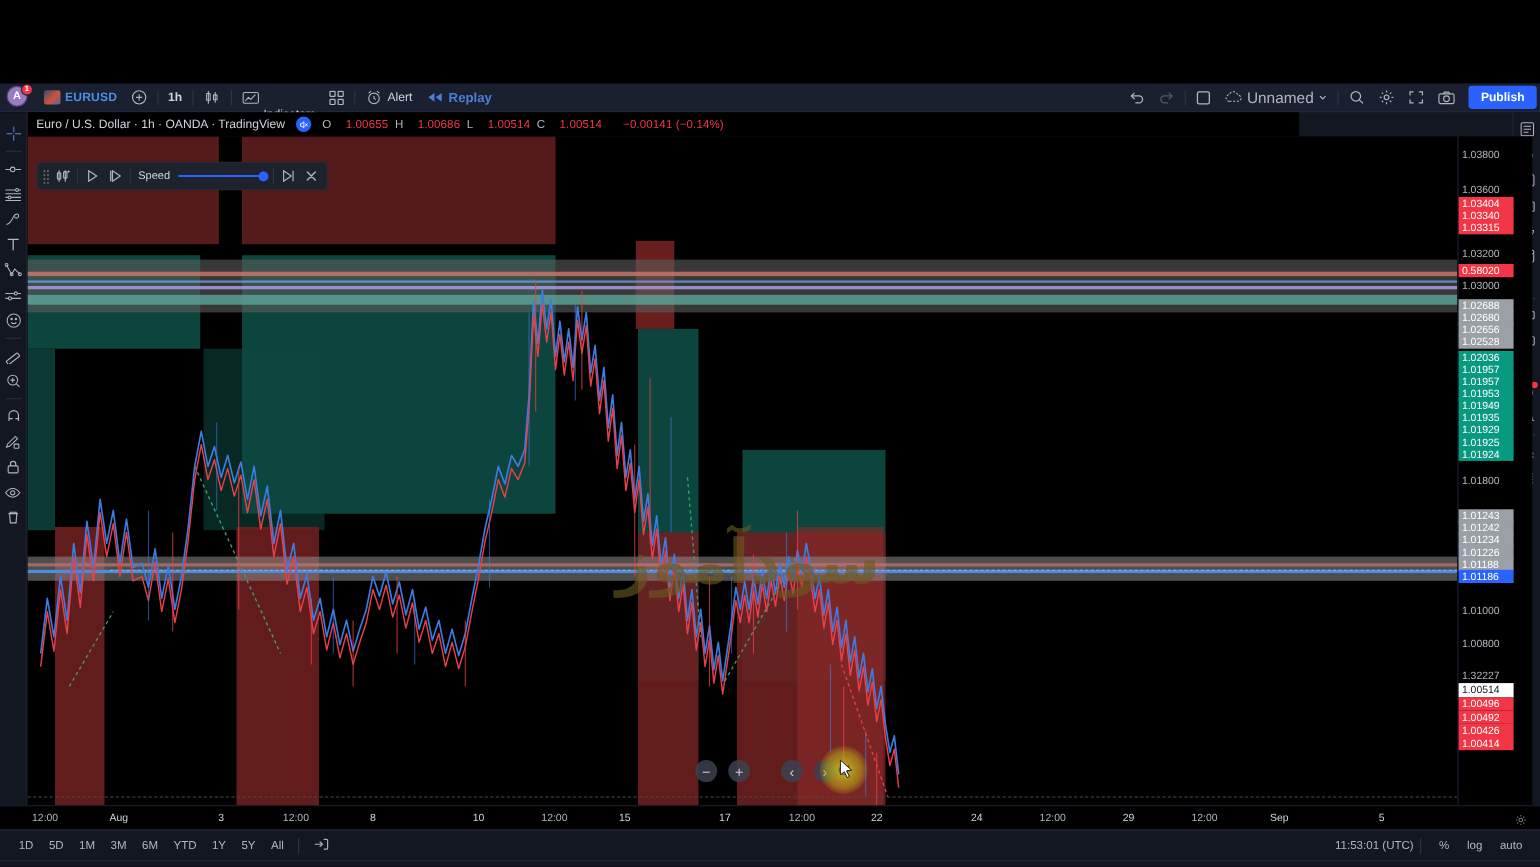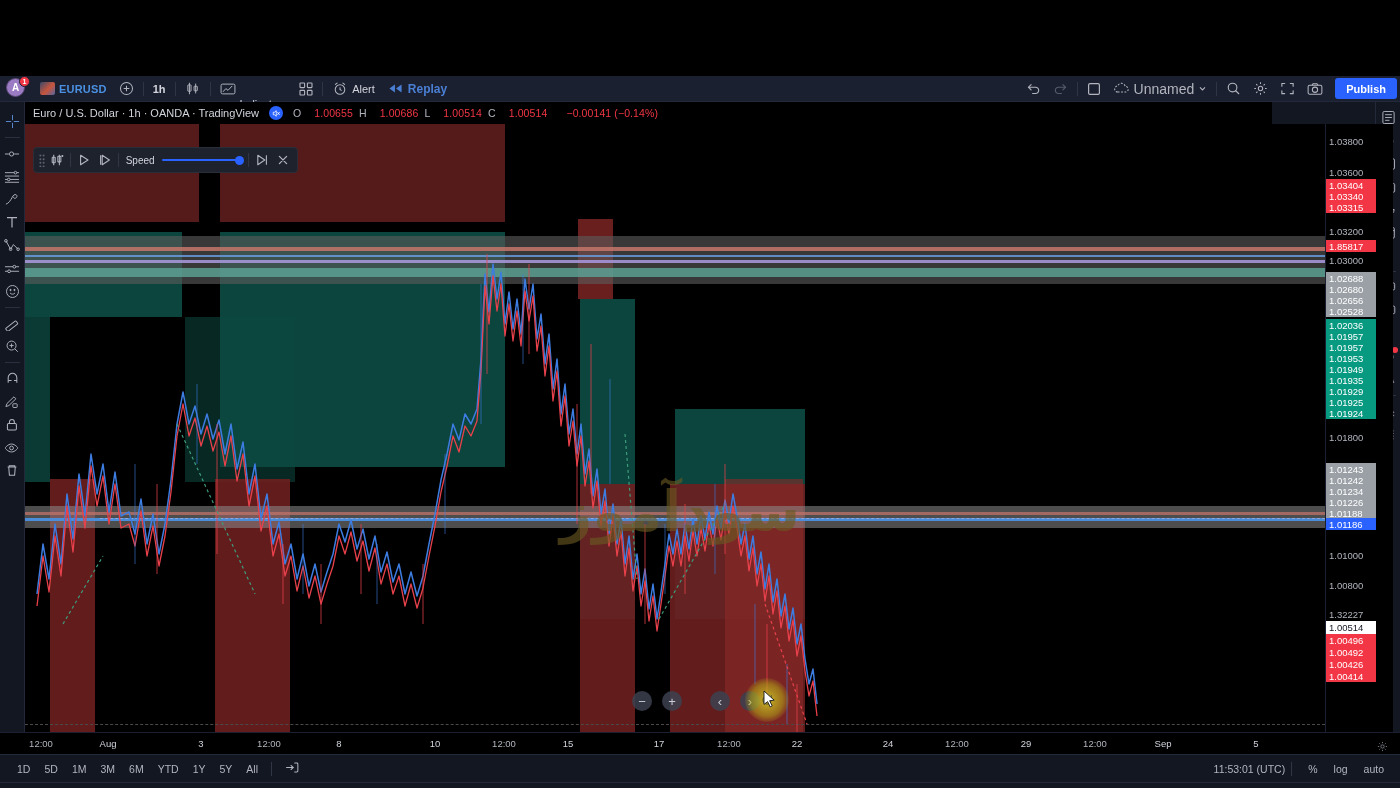--- a/index.html
+++ b/index.html
@@ -64,21 +64,21 @@
   .publish-btn {
     background: #2962ff; color: #fff; font-size: 11px; font-weight: 600;
     height: 21px; padding: 0 11px; border-radius: 3px;
     display: flex; align-items: center; margin-left: 6px; margin-right: 3px;
     cursor: pointer;
   }
   svg.ic { display: block; }
 
   
   .infobar {
-    position: absolute; left: 0; top: 26px; width: 1272px; height: 22px;
+    position: absolute; left: 0; top: 26px; width: 1181px; height: 22px;
     display: flex; align-items: center; padding-left: 33px;
     font-size: 11px; background: #000;
   }
   .info-title { color: #d1d4dc; }
   .mute-ic {
     width: 14px; height: 14px; border-radius: 50%; background: #2962ff;
     margin: 0 10px; display: flex; align-items: center; justify-content: center;
   }
   .ohlc { font-size: 10.5px; letter-spacing: .1px; }
   .ohlc .k { color: #b2b5be; }
@@ -730,21 +730,21 @@
       <div class="px-tick" style="top:102px">1.03200</div>
       <div class="px-tick" style="top:131px">1.03000</div>
       <div class="px-tick" style="top:308px">1.01800</div>
       <div class="px-tick" style="top:426px">1.01000</div>
       <div class="px-tick" style="top:456px">1.00800</div>
       <div class="px-tick" style="top:485px">1.32227</div>
 
       <div class="px-badge" style="top:55px;background:#f23645;color:#fff">1.03404</div>
       <div class="px-badge" style="top:66px;background:#f23645;color:#fff">1.03340</div>
       <div class="px-badge" style="top:77px;background:#f23645;color:#fff">1.03315</div>
-      <div class="px-badge" style="top:116px;background:#f23645;color:#fff">1.85817</div>
+      <div class="px-badge" style="top:116px;background:#f23645;color:#fff">0.58020</div>
 
       <div class="px-badge" style="top:148px;background:#9aa0a6;color:#fff">1.02688</div>
       <div class="px-badge" style="top:159px;background:#9aa0a6;color:#fff">1.02680</div>
       <div class="px-badge" style="top:170px;background:#9aa0a6;color:#fff">1.02656</div>
       <div class="px-badge" style="top:181px;background:#9aa0a6;color:#fff">1.02528</div>
 
       <div class="px-badge" style="top:195px;background:#089981;color:#fff">1.02036</div>
       <div class="px-badge" style="top:206px;background:#089981;color:#fff">1.01957</div>
       <div class="px-badge" style="top:217px;background:#089981;color:#fff">1.01957</div>
       <div class="px-badge" style="top:228px;background:#089981;color:#fff">1.01953</div>

